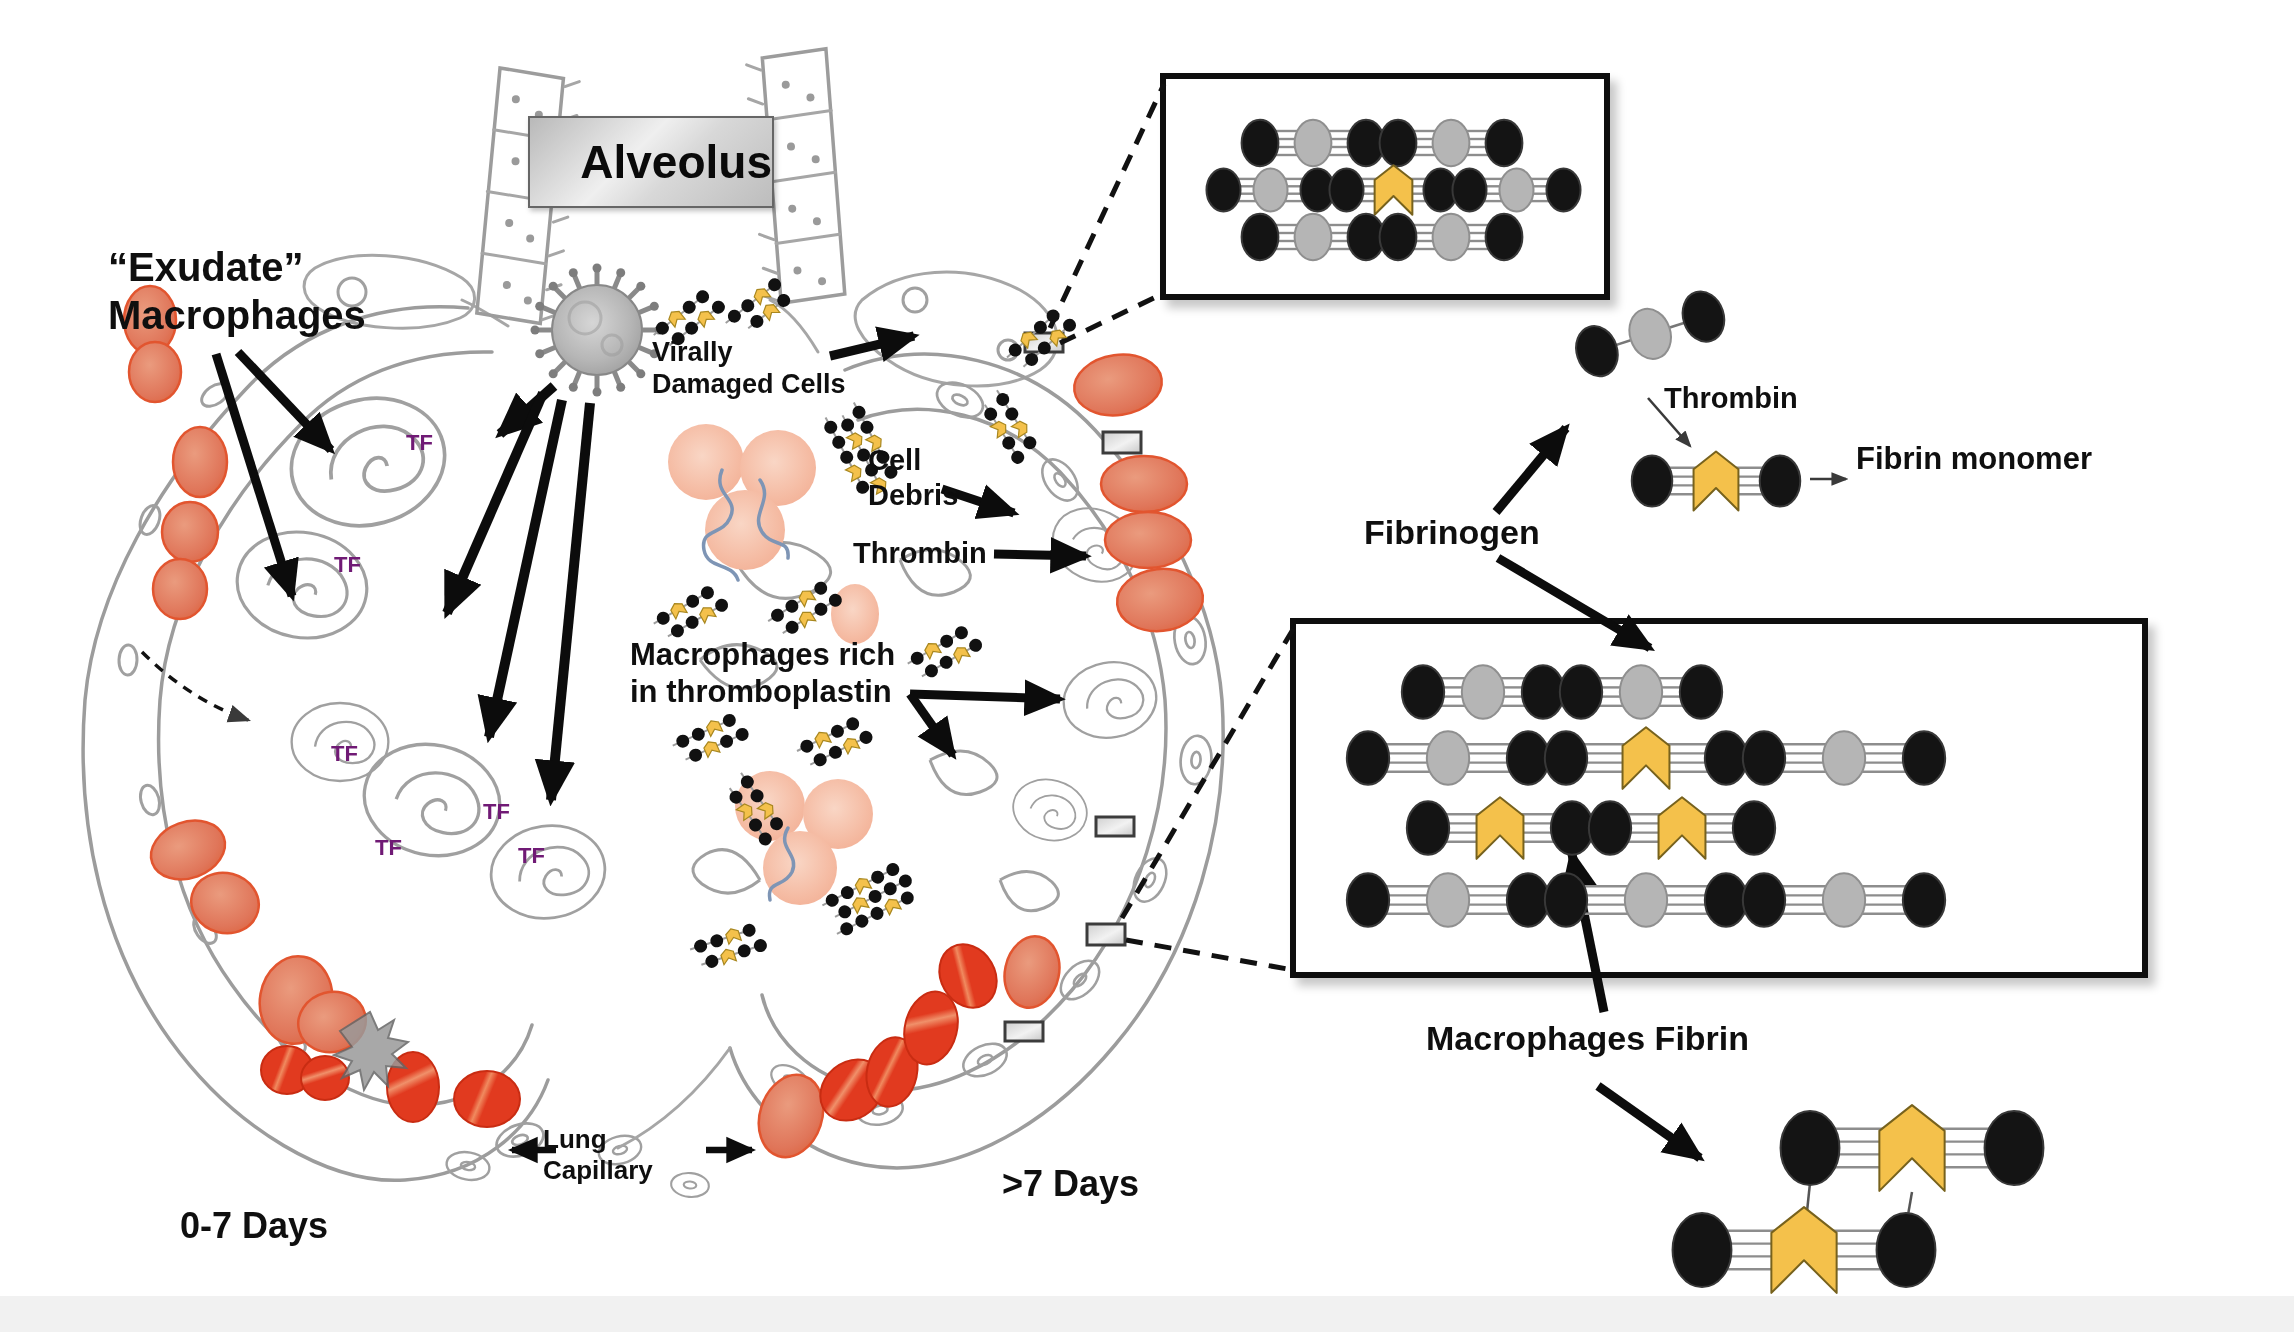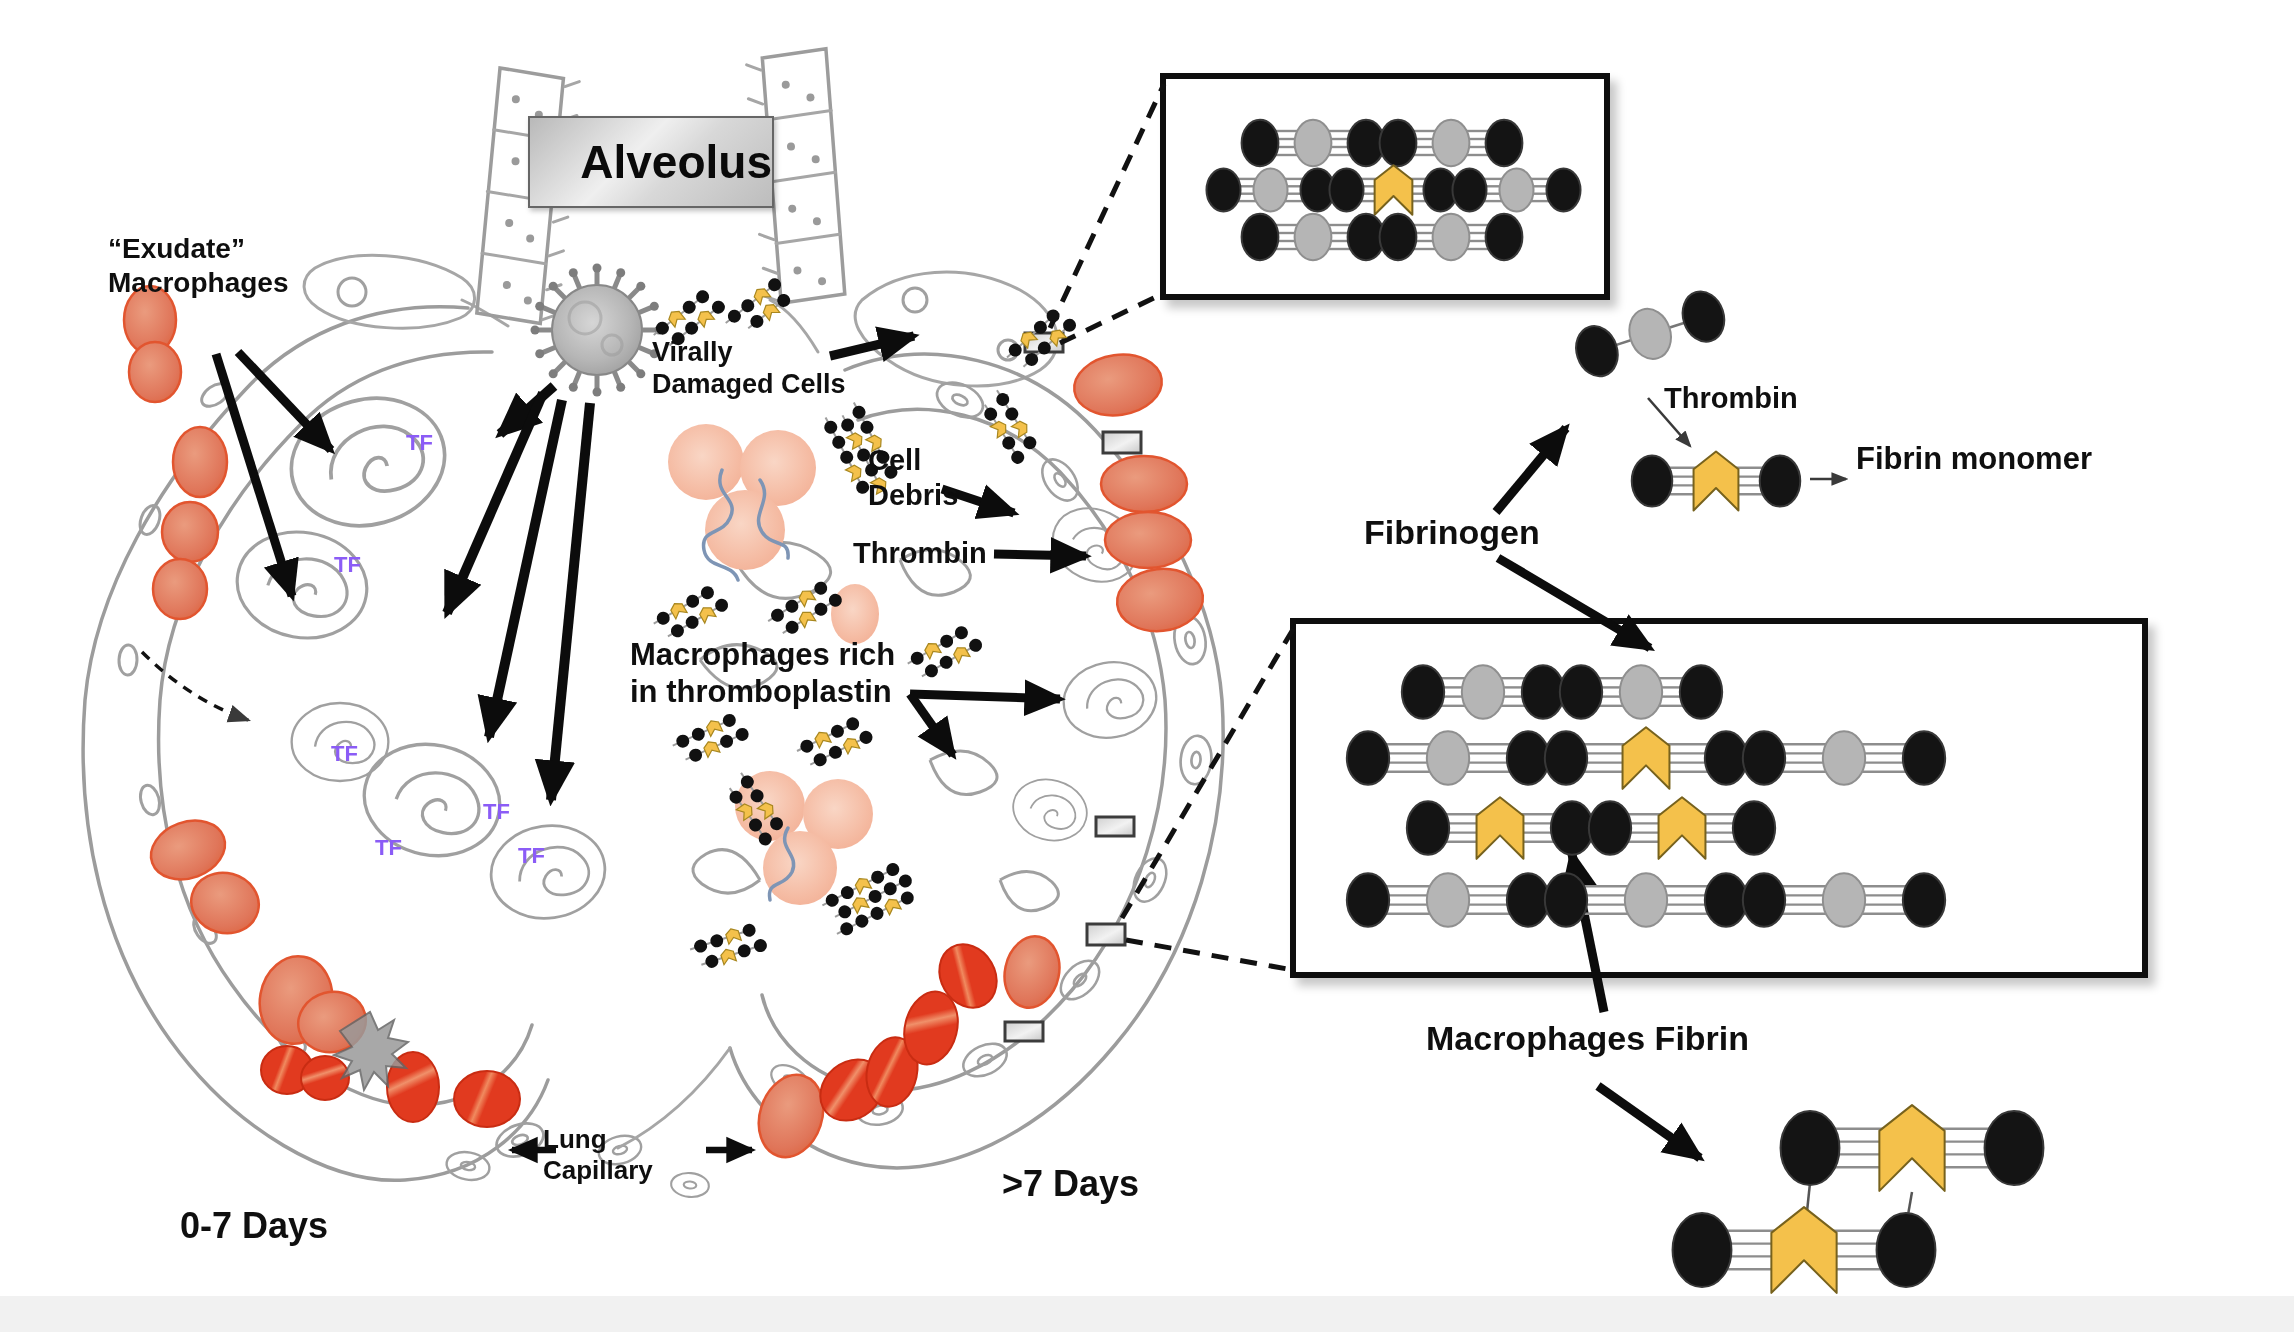--- a/index.html
+++ b/index.html
@@ -9,21 +9,21 @@
   .ctr{white-space:normal;}
   .mbox{position:absolute;border:6px solid #0e0e0e;background:#fff;
         box-shadow:7px 8px 9px rgba(0,0,0,.22);z-index:5;}
   #alv-box{position:absolute;left:528px;top:116px;width:242px;height:88px;z-index:30;
      border:2px solid #666;display:flex;align-items:center;justify-content:flex-end;
      background:linear-gradient(135deg,#b9b9b9 0%,#efefef 42%,#d8d8d8 60%,#bdbdbd 100%);
      box-shadow:2px 3px 5px rgba(0,0,0,.25);}
   #alv-box .t{font-weight:bold;font-size:46px;color:#0a0a0a;}
   #scene{position:absolute;left:0;top:0;z-index:10;pointer-events:none;}
   #bottom-strip{position:absolute;left:0;top:1296px;width:2294px;height:36px;background:#f1f1f1;z-index:1;}
-  .tf{position:absolute;font-weight:bold;font-size:22px;color:#8b5cf6;z-index:30;}
+  .tf{position:absolute;font-weight:bold;font-size:22px;color:#701a75;z-index:30;}
   
   .wall{fill:none;stroke:#9c9c9c;stroke-width:3.5;stroke-linecap:round;}
   .wallt{fill:none;stroke:#a6a6a6;stroke-width:3;stroke-linecap:round;}
   .cellout{fill:none;stroke:#a0a0a0;stroke-width:3;}
   .nb{fill:#141414;stroke:#383838;stroke-width:2;}
   .ng{fill:#b5b5b5;stroke:#8f8f8f;stroke-width:2;}
   .nc{fill:#F4C14B;stroke:#77621d;stroke-width:2;stroke-linejoin:round;}
   .lk{stroke:#8d8d8d;stroke-width:2.4;}
   .lks{stroke:#777;stroke-width:2.6;}
   .chl{stroke:#9d9d9d;stroke-width:2;}
@@ -734,21 +734,21 @@
         <polygon points="134,-42.88 166.64,-17.152 166.64,42.88 134,10.291200000000003 101.36,42.88 101.36,-17.152" class="nc"></polygon>
         <ellipse cx="236" cy="0" rx="29.44" ry="37.12" class="nb"></ellipse>
       </g>
     </g>
 </svg>
 
 <div id="alv-box">
   <span class="t">Alveolus</span>
 </div>
 
-<div class="lbl" style="left:108px;top:232px;font-size:28px;">
+<div class="lbl" style="left:108px;top:243px;font-size:40px;">
   <div>“Exudate”</div>
   <div>Macrophages</div>
 </div>
 
 <div class="lbl ctr" style="left:652px;top:336px;width:220px;font-size:27px;">
   <div>Virally</div>
   <div>Damaged Cells</div>
 </div>
 
 <div class="lbl ctr" style="left:868px;top:404px;width:116px;font-size:29px;margin-top:39px;">

